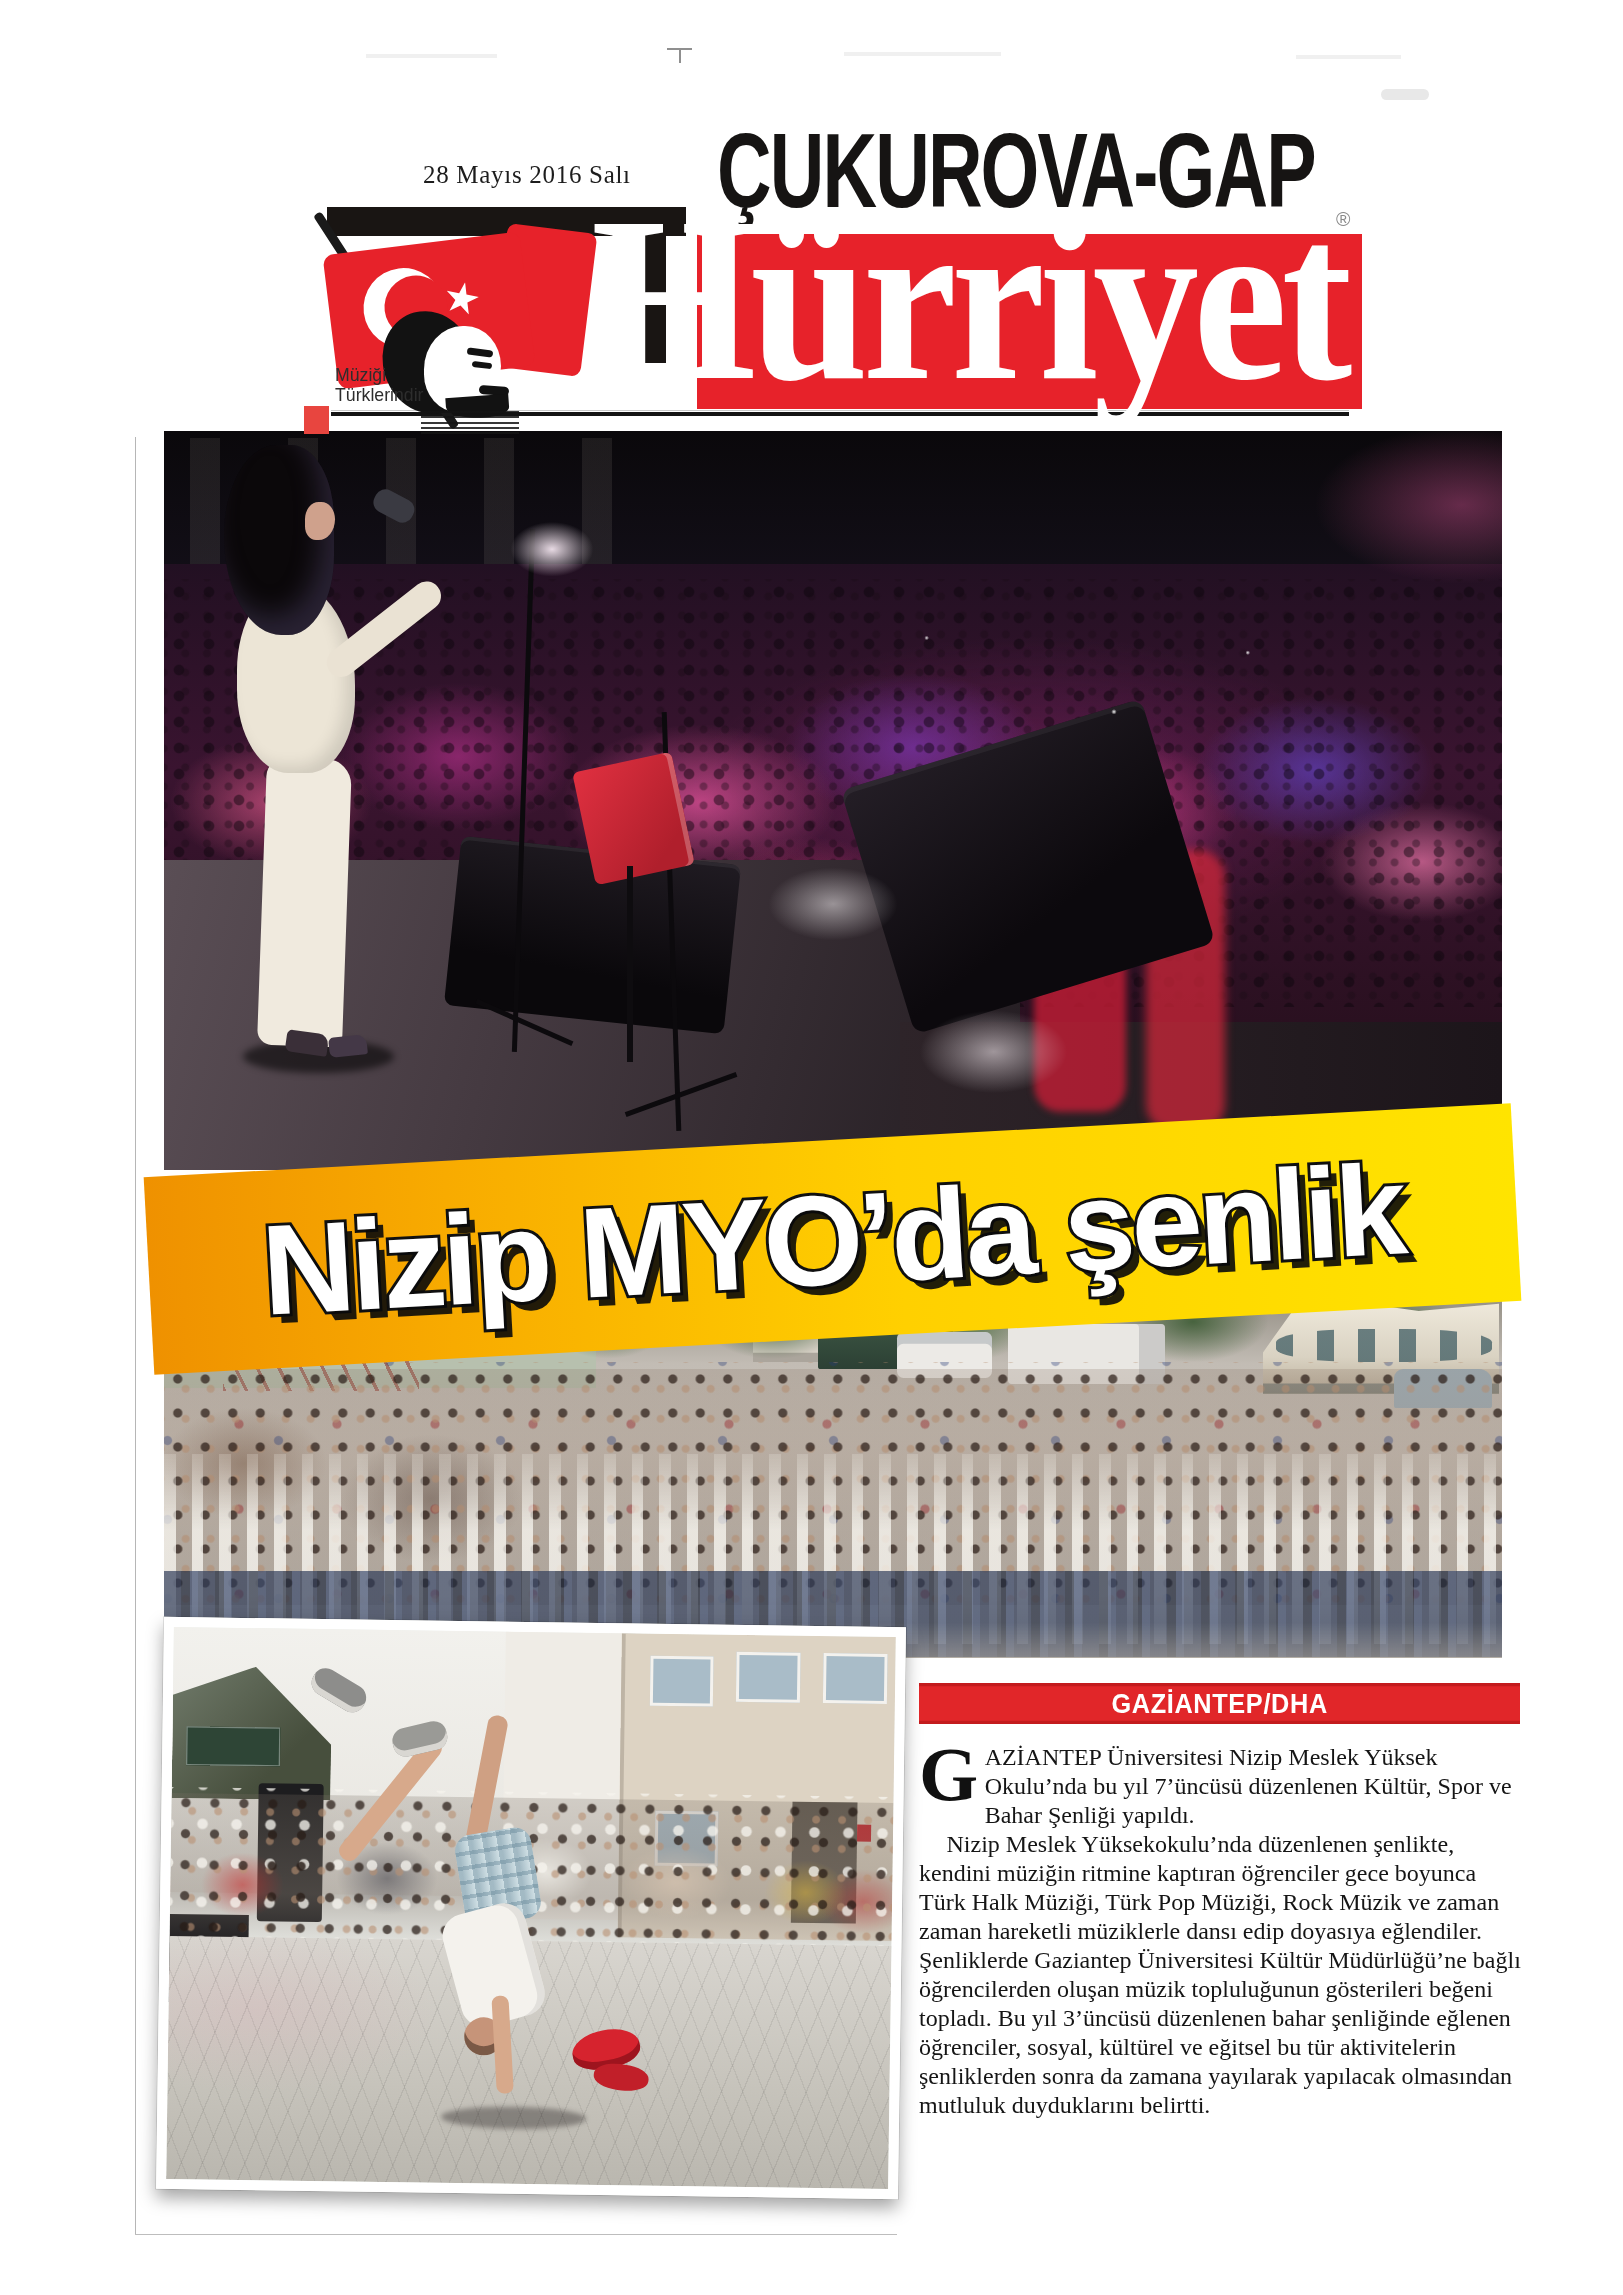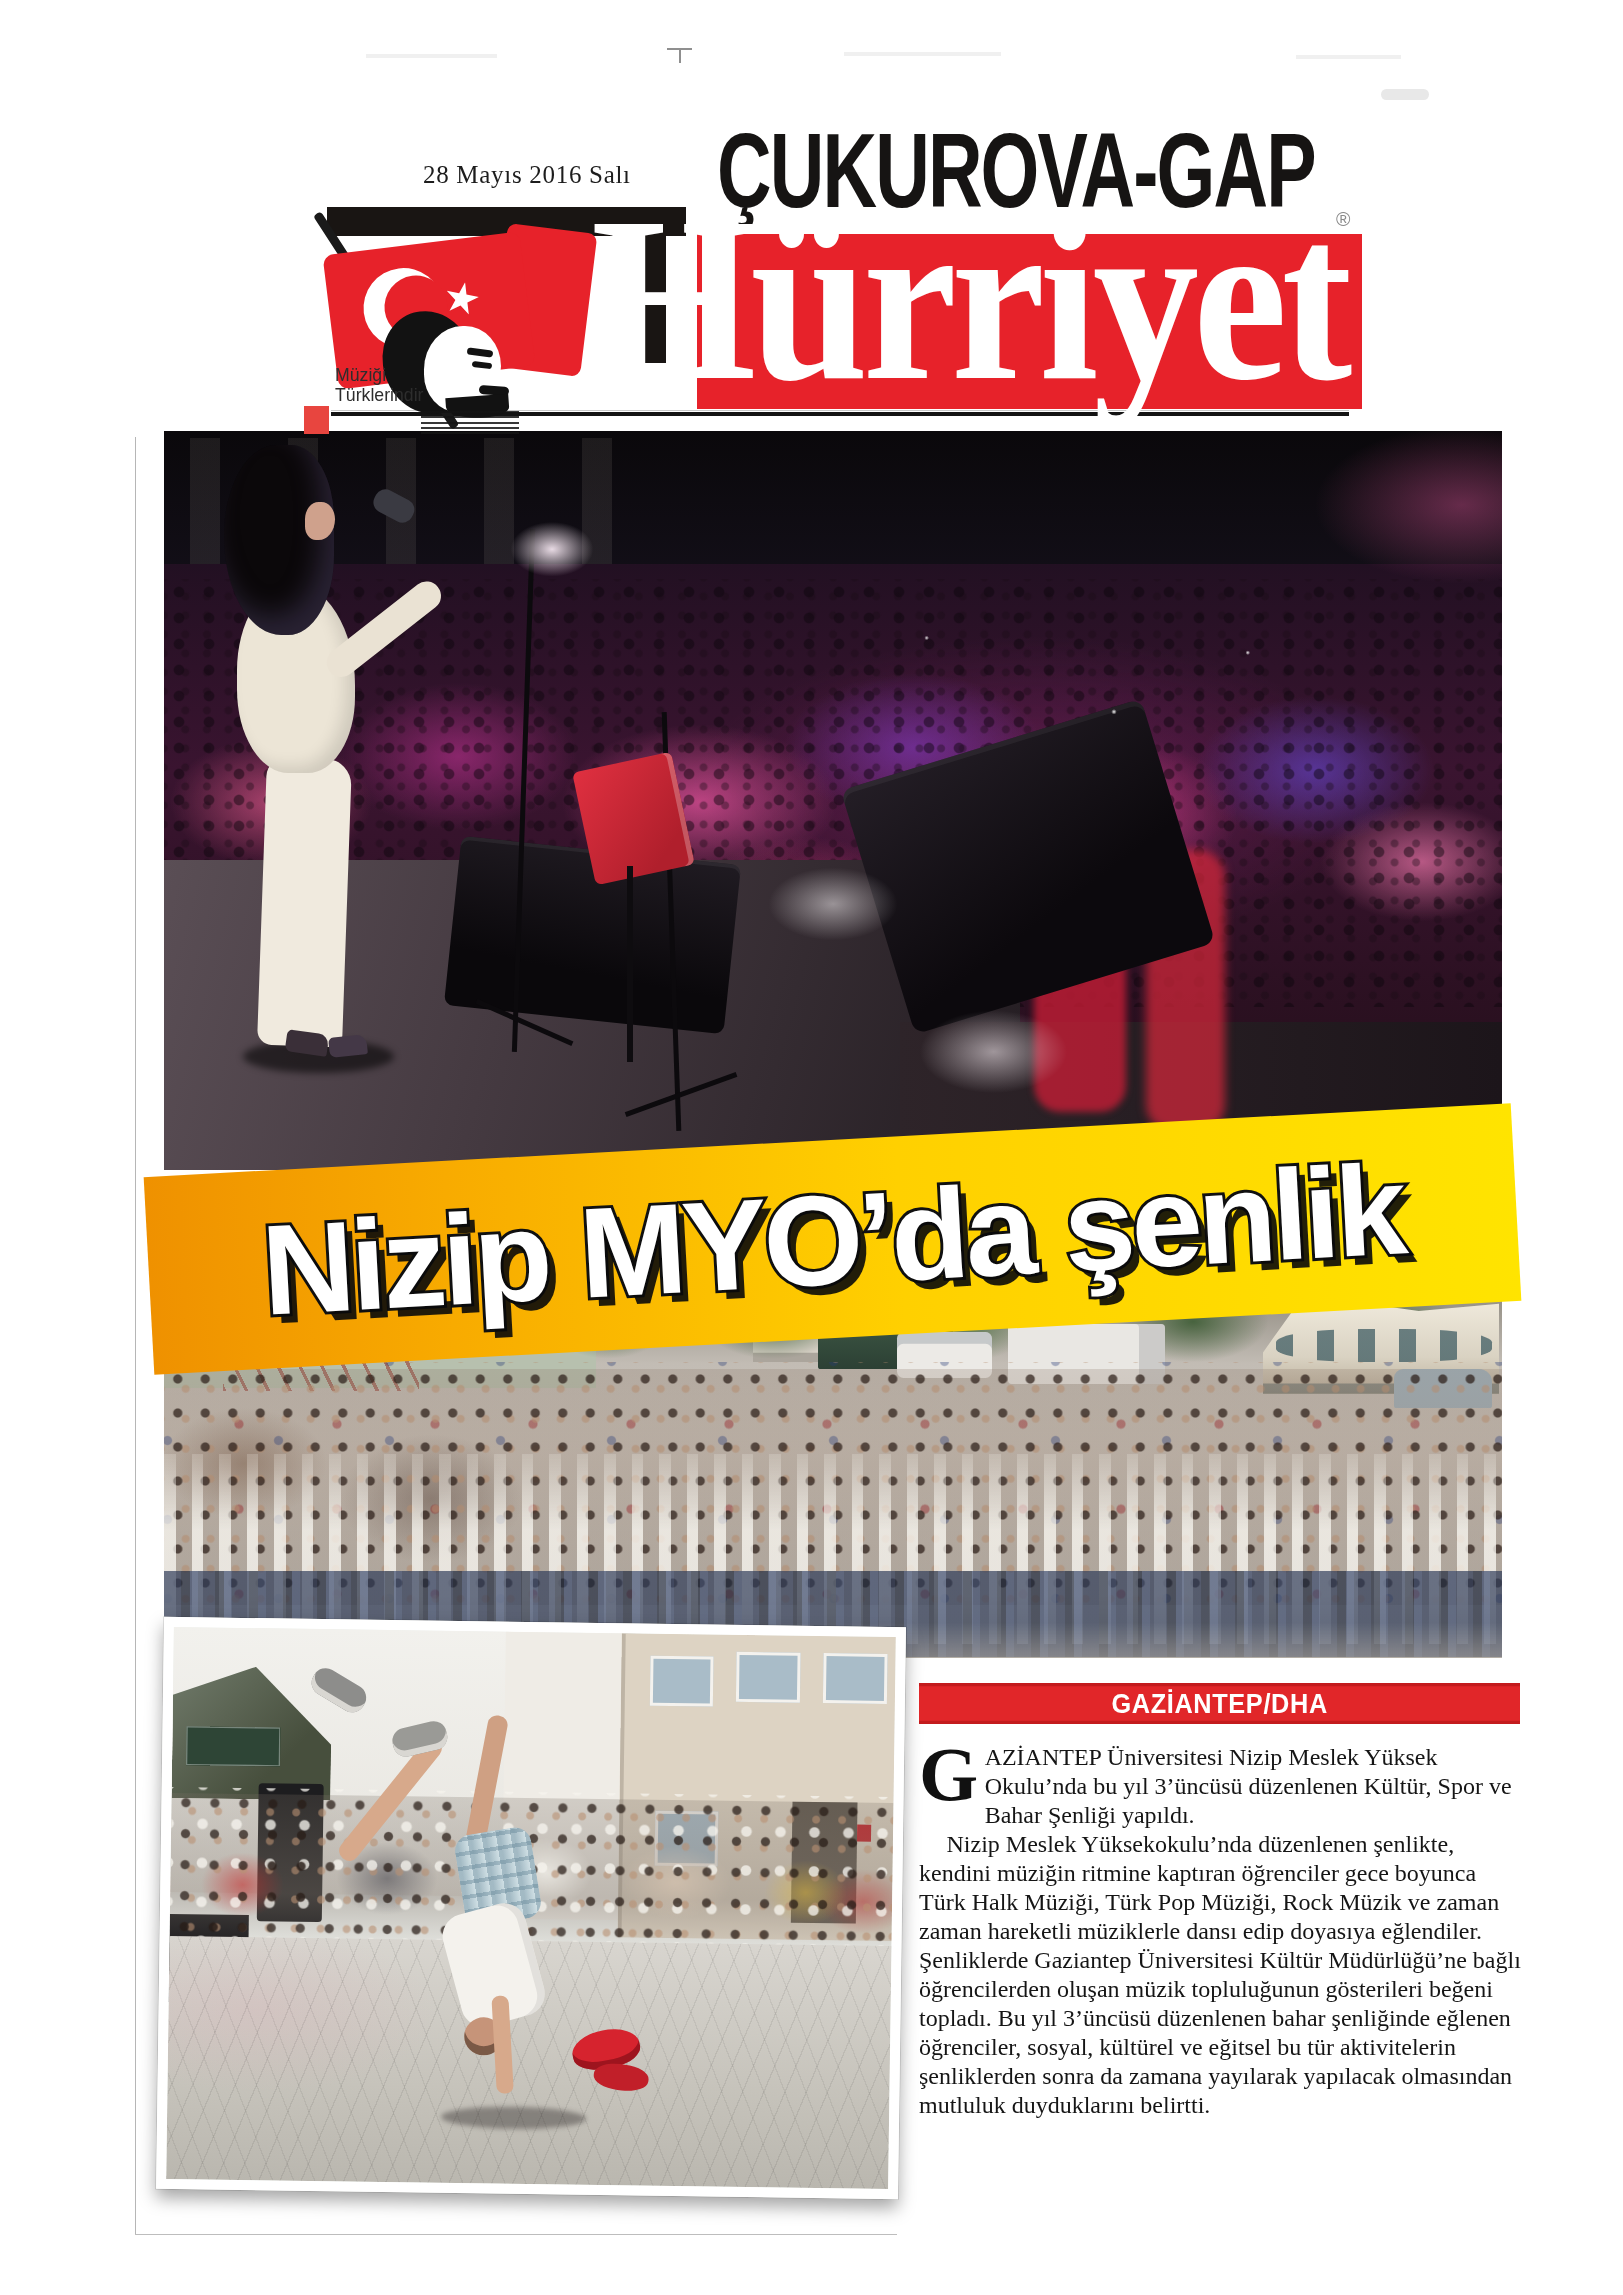--- a/index.html
+++ b/index.html
@@ -365,19 +365,19 @@
   <div class="abs dancer-arm"></div>
   <div class="abs dancer-cap"></div>
   <div class="abs dancer-cap2"></div>
 </figure>
 
 <div class="abs byline-bar">
   <span>GAZİANTEP/DHA</span>
 </div>
 
 <div class="abs article">
-  <p><span class="dropcap">G</span><span class="leadbold">AZİANTEP</span><span> Üniversitesi Nizip Meslek Yüksek Okulu’nda bu yıl 3’üncüsü düzenlenen Kültür, Spor ve Bahar Şenliği yapıldı.</span></p>
+  <p><span class="dropcap">G</span><span class="leadbold">AZİANTEP</span><span> Üniversitesi Nizip Meslek Yüksek Okulu’nda bu yıl 7’üncüsü düzenlenen Kültür, Spor ve Bahar Şenliği yapıldı.</span></p>
   <p class="p2">Nizip Meslek Yüksekokulu’nda düzenlenen şenlikte, kendini müziğin ritmine kaptıran öğrenciler gece boyunca Türk Halk Müziği, Türk Pop Müziği, Rock Müzik ve zaman zaman hareketli müziklerle dansı edip doyasıya eğlendiler. Şenliklerde Gaziantep Üniversitesi Kültür Müdürlüğü’ne bağlı öğrencilerden oluşan müzik topluluğunun gösterileri beğeni topladı.  Bu yıl 3’üncüsü düzenlenen bahar şenliğinde eğlenen öğrenciler, sosyal, kültürel ve eğitsel bu tür aktivitelerin şenliklerden sonra da zamana yayılarak yapılacak olmasından mutluluk duyduklarını belirtti.</p>
 </div>
 
 <div class="abs left-hairline"></div>
 <div class="abs bottom-hairline"></div>
 
 
 </body></html>

